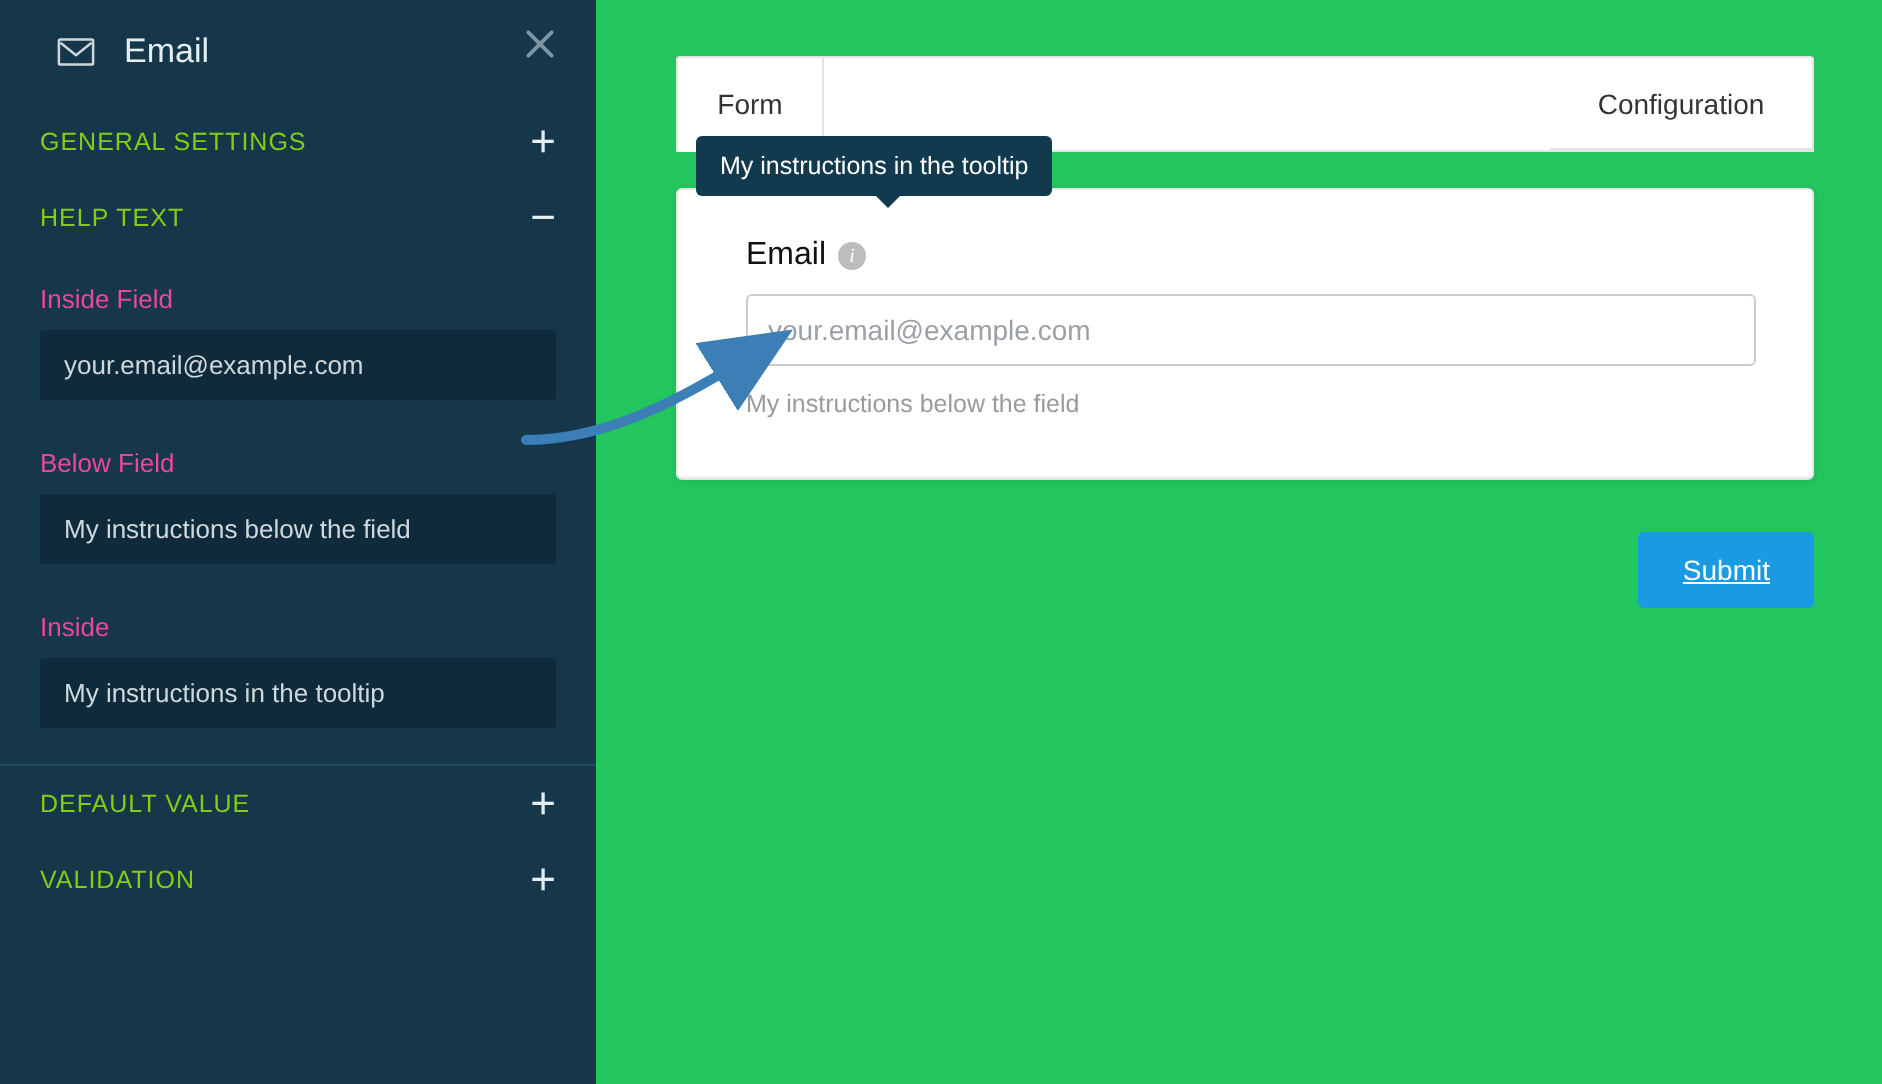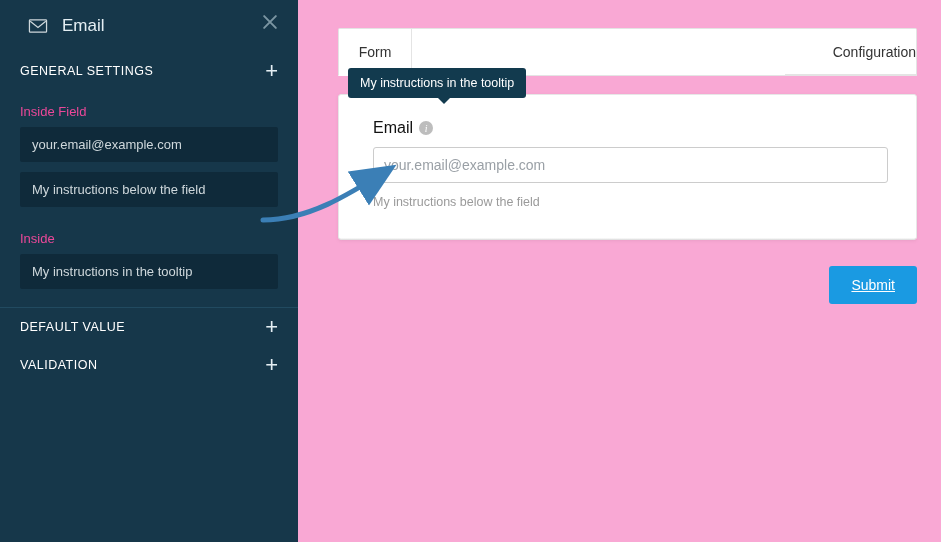--- a/index.html
+++ b/index.html
@@ -46,21 +46,21 @@
   .sb-section-header {
     display: flex;
     align-items: center;
     justify-content: space-between;
     padding: 12px 20px;
     cursor: pointer;
   }
   .sb-section-title {
     font-size: 12.5px;
     letter-spacing: .5px;
-    color: #ffffff;
+    color: #84cc16;
     font-weight: 500;
   }
   .sb-section-icon {
     font-size: 22px;
     color: #e4eef3;
     line-height: 14px;
   }
 
   .sb-field-label {
     padding: 14px 20px 8px 20px;
@@ -82,23 +82,23 @@
   .sb-divider {
     height: 1px;
     background: #214a60;
     margin-top: 8px;
   }
 
   
   .main {
     flex: 1;
     height: 100%;
-    background: #f9a8d4;
+    background: #22c55e;
     position: relative;
-    padding: 28px 24px 0 40px;
+    padding: 28px 34px 0 40px;
   }
   .tabs {
     display: flex;
     border-bottom: 1px solid #e4e4e4;
     width: 100%;
     height: 48px;
   }
   .tab {
     display: flex;
     align-items: center;
@@ -117,21 +117,20 @@
   }
   .tab-blank {
     flex: 1;
     border-top: 1px solid #e4e4e4;
   }
   .tab-config {
     width: 132px;
     border: 1px solid #e4e4e4;
     border-left: none;
     border-top-right-radius: 2px;
-    justify-content: flex-end;
   }
 
   .form-card {
     margin-top: 18px;
     background: #fff;
     border: 1px solid #e7e7e7;
     border-radius: 3px;
     padding: 24px 28px 30px 34px;
     box-shadow: 0 1px 4px rgba(0,0,0,0.06);
     position: relative;
@@ -252,24 +251,29 @@
           <path d="M5 5 L19 19 M19 5 L5 19" stroke="#7b95a2" stroke-width="2.4" stroke-linecap="round"></path>
         </svg>
     </span>
   </div>
 
   <div class="sb-section-header">
     <span class="sb-section-title">GENERAL SETTINGS</span>
     <span class="sb-section-icon">+</span>
   </div>
 
+  <div class="sb-section-header">
+    <span class="sb-section-title">HELP TEXT</span>
+    <span class="sb-section-icon">−</span>
+  </div>
 
   <div class="sb-field-label">Inside Field</div>
   <input class="sb-input" value="your.email@example.com" style="">
 
+  <div class="sb-field-label">Below Field</div>
   <input class="sb-input" value="My instructions below the field" style="">
 
   <div class="sb-field-label">Inside</div>
   <input class="sb-input" value="My instructions in the tooltip" style="">
 
   <div class="sb-divider"></div>
 
   <div class="sb-section-header">
     <span class="sb-section-title">DEFAULT VALUE</span>
     <span class="sb-section-icon">+</span>

